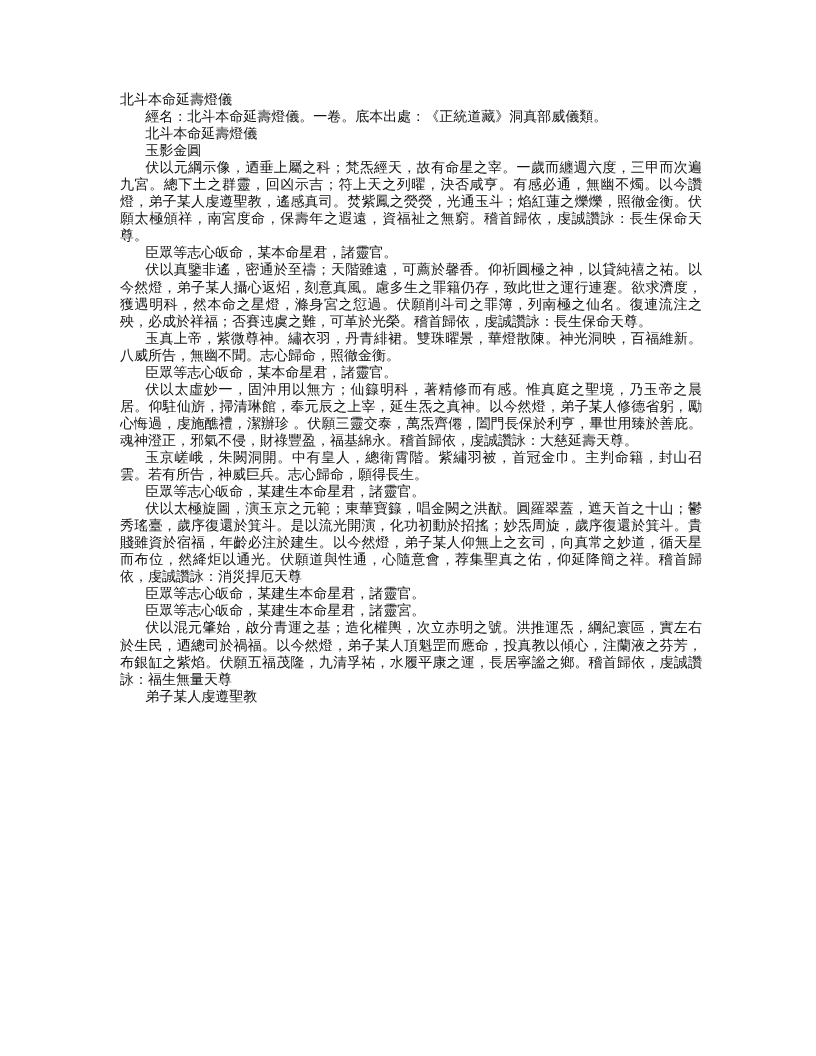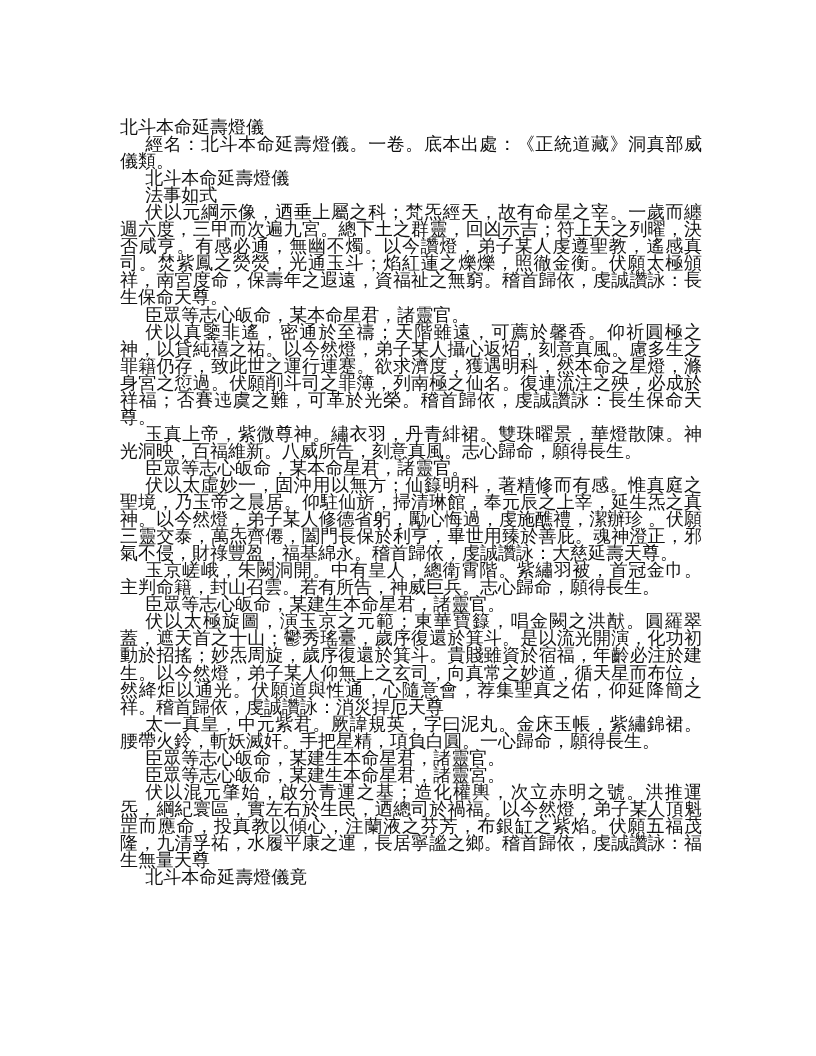--- a/index.html
+++ b/index.html
@@ -2,47 +2,45 @@
 <html><head>
   <meta charset="utf-8">
   <style>
     html, body { margin: 0; padding: 0; background: #ffffff; }
     body { width: 816px; height: 1056px; position: relative; overflow: hidden; }
     .page {
       position: absolute;
       left: 120px;
       top: 91px;
       width: 582px;
-      font-family: Liberation Serif, serif;
-      font-size: 18px;
+      font-family: Liberation Sans, sans-serif;
+      font-size: 14px;
       line-height: 17.05px;
       color: #111111;
-      margin-top: 28px;
     }
     .line { margin: 0; padding: 0; white-space: normal; text-align: justify; text-align-last: left; word-break: break-all; }
     .indent { text-indent: 25.2px; }
     .gap { display: inline-block; width: 12.6px; }
   </style>
 </head>
 <body>
 
 <div class="page">
   <p class="line">北斗本命延壽燈儀</p>
   <p class="line indent">經名：北斗本命延壽燈儀。一卷。底本出處：《正統道藏》洞真部威儀類。</p>
   <p class="line indent">北斗本命延壽燈儀</p>
-  <p class="line indent">法事如式</p>
+  <p class="line indent">玉影金圓</p>
 
   <p class="line indent">伏以元綱示像，迺垂上屬之科；梵炁經天，故有命星之宰。一歲而纏週六度，三甲而次遍九宮。總下土之群靈，回凶示吉；符上天之列曜，決否咸亨。有感必通，無幽不燭。以今讚燈，弟子某人虔遵聖教，遙感真司。焚紫鳳之熒熒，光通玉斗；焰紅蓮之爍爍，照徹金衡。伏願太極頒祥，南宮度命，保壽年之遐遠，資福祉之無窮。稽首歸依，虔誠讚詠：長生保命天尊。</p>
   <p class="line indent">臣眾等志心皈命，某本命星君，諸靈官。</p>
   <p class="line indent">伏以真鑒非遙，密通於至禱；天階雖遠，可薦於馨香。仰祈圓極之神，以貸純禧之祐。以今然燈，弟子某人攝心返炤，刻意真風。慮多生之罪籍仍存，致此世之運行連蹇。欲求濟度，獲遇明科，然本命之星燈，滌身宮之愆過。伏願削斗司之罪簿，列南極之仙名。復連流注之殃，必成於祥福；否賽迍虞之難，可革於光榮。稽首歸依，虔誠讚詠：長生保命天尊。</p>
-  <p class="line indent">玉真上帝，紫微尊神。繡衣羽，丹青緋裙。雙珠曜景，華燈散陳。神光洞映，百福維新。八威所告，刻意真風。志心歸命，願得長生。</p>
+  <p class="line indent">玉真上帝，紫微尊神。繡衣羽，丹青緋裙。雙珠曜景，華燈散陳。神光洞映，百福維新。八威所告，無幽不聞。志心歸命，照徹金衡。</p>
   <p class="line indent">臣眾等志心皈命，某本命星君，諸靈官。</p>
   <p class="line indent">伏以太虛妙一，固沖用以無方；仙籙明科，著精修而有感。惟真庭之聖境，乃玉帝之晨居。仰駐仙旂，掃清琳館，奉元辰之上宰，延生炁之真神。以今然燈，弟子某人修德省躬，勵心悔過，虔施醮禮，潔辦珍 。伏願三靈交泰，萬炁齊僊，闔門長保於利亨，畢世用臻於善庇。魂神澄正，邪氣不侵，財祿豐盈，福基綿永。稽首歸依，虔誠讚詠：大慈延壽天尊。</p>
   <p class="line indent">玉京嵯峨，朱闕洞開。中有皇人，總衛霄階。紫繡羽被，首冠金巾。主判命籍，封山召雲。若有所告，神威巨兵。志心歸命，願得長生。</p>
   <p class="line indent">臣眾等志心皈命，某建生本命星君，諸靈官。</p>
   <p class="line indent">伏以太極旋圖，演玉京之元範；東華寶籙，唱金闕之洪猷。圓羅翠蓋，遮天首之十山；鬱秀瑤臺，歲序復還於箕斗。是以流光開演，化功初動於招搖；妙炁周旋，歲序復還於箕斗。貴賤雖資於宿福，年齡必注於建生。以今然燈，弟子某人仰無上之玄司，向真常之妙道，循天星而布位，然絳炬以通光。伏願道與性通，心隨意會，荐集聖真之佑，仰延降簡之祥。稽首歸依，虔誠讚詠：消災捍厄天尊</p>
-  <p class="line indent">太一真皇，中元紫君。厥諱規英，字曰泥丸。金床玉帳，紫繡錦裙。腰帶火鈴，斬妖滅奸。手把星精，項負白圓。一心歸命，願得長生。</p>
   <p class="line indent">臣眾等志心皈命，某建生本命星君，諸靈官。</p>
   <p class="line indent">臣眾等志心皈命，某建生本命星君，諸靈宮。</p>
   <p class="line indent">伏以混元肇始，啟分青運之基；造化權輿，次立赤明之號。洪推運炁，綱紀寰區，實左右於生民，迺總司於禍福。以今然燈，弟子某人頂魁罡而應命，投真教以傾心，注蘭液之芬芳，布銀缸之紫焰。伏願五福茂隆，九清孚祐，水履平康之運，長居寧謐之鄉。稽首歸依，虔誠讚詠：福生無量天尊</p>
 
-  <p class="line indent">北斗本命延壽燈儀竟</p>
+  <p class="line indent">弟子某人虔遵聖教</p>
 </div>
 
 </body></html>

